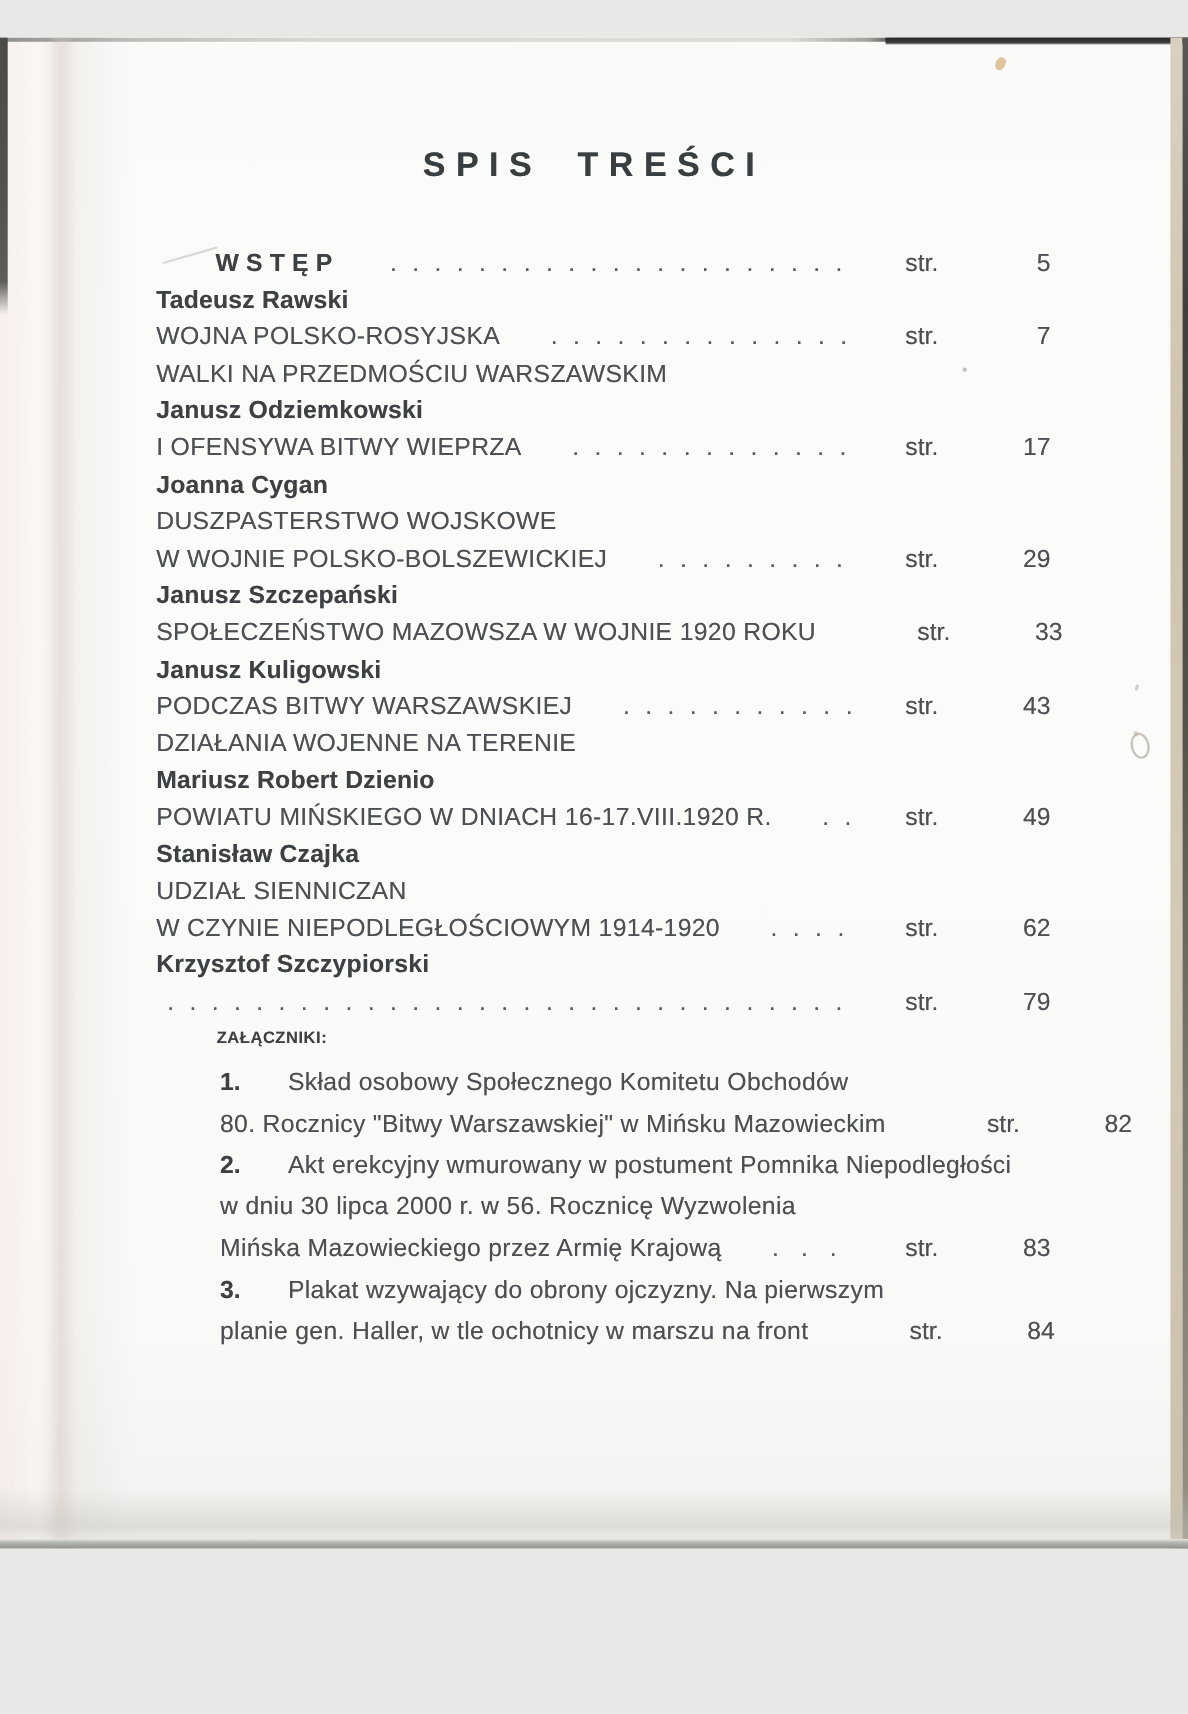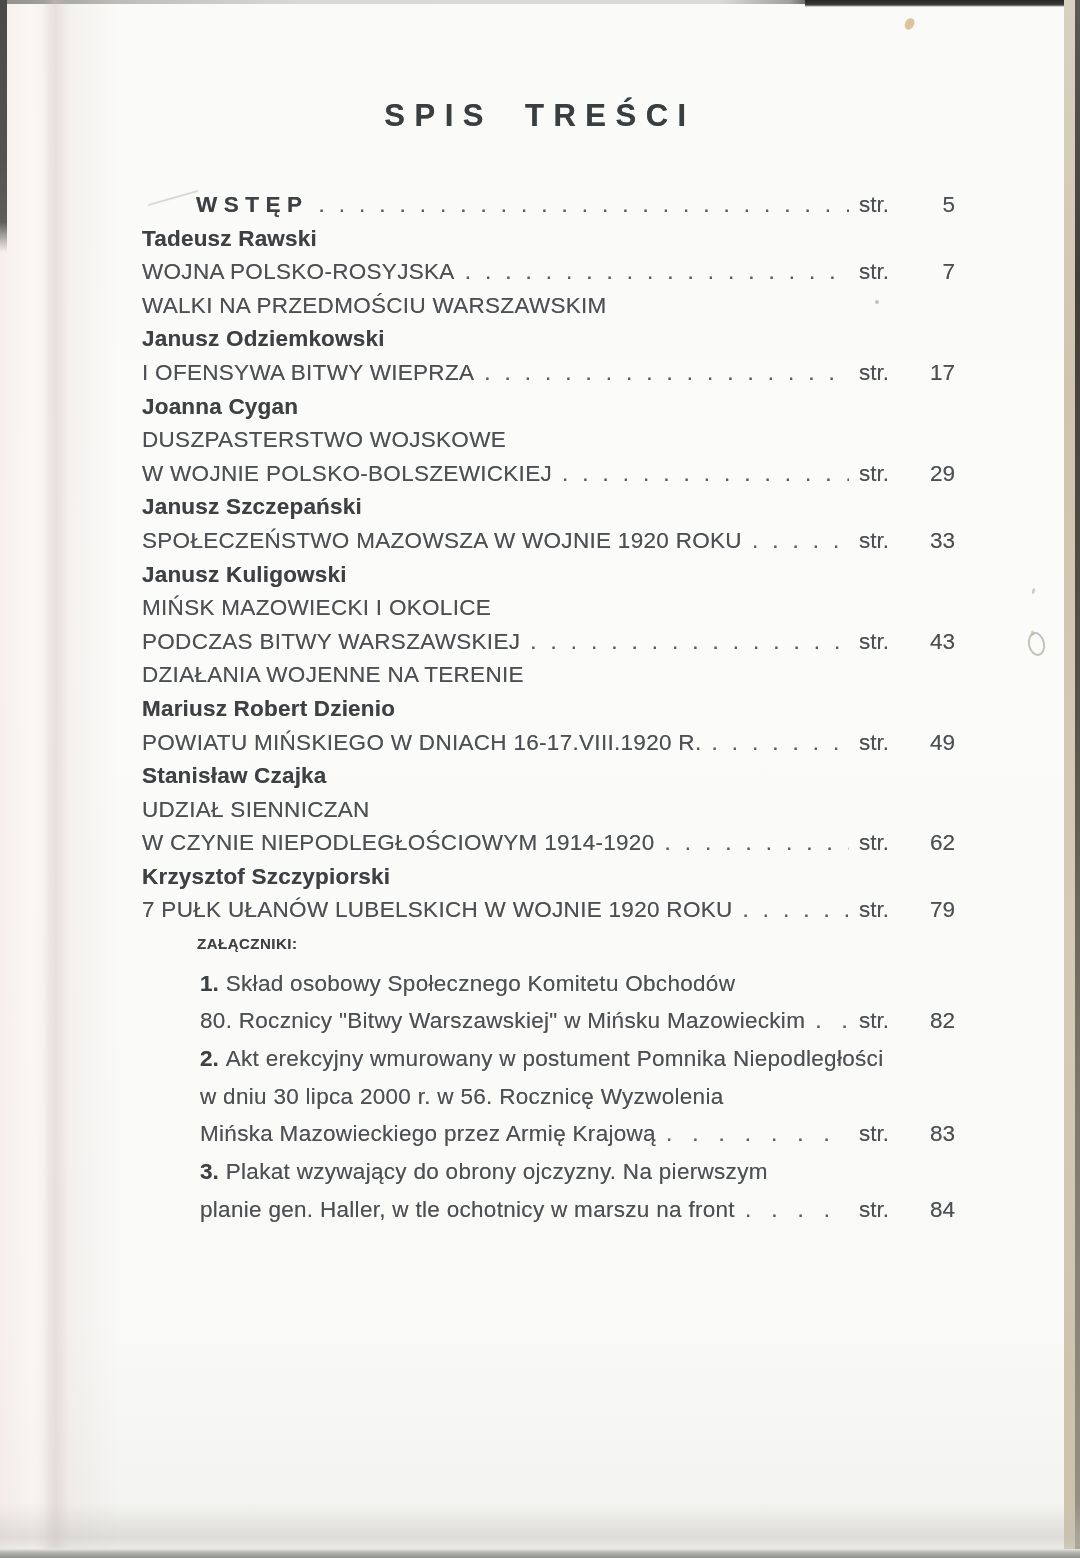--- a/index.html
+++ b/index.html
@@ -1,22 +1,23 @@
 <!DOCTYPE html>
 <html><head>
 <meta charset="utf-8">
 <style>
   html,body{margin:0;padding:0;background:#e8e8e6;}
   .page{
-    position:relative;width:1080px;height:1558px;overflow:hidden;
+    position:relative;width:1080px;height:1374px;overflow:hidden;
     background:
       linear-gradient(90deg, rgba(244,230,226,.55) 0px, rgba(250,244,241,.45) 34px, rgba(218,205,200,.28) 50px, rgba(251,251,249,0) 120px),
       linear-gradient(180deg,#fafaf8 0%,#fbfbf9 40%,#f9f9f7 85%,#f3f3f1 97%,#ededeb 100%),
       #fafaf8;
     font-family:"Liberation Sans", sans-serif;
+    margin-top:34px;
   }
   
   .top-line{position:absolute;top:0;left:0;width:100%;height:4px;
     background:linear-gradient(90deg,#8f8f8d 0,#bdbdb9 120px,#d8d8d4 300px,#dadad6 720px,#a0a09c 790px,#3a3a38 820px,#2a2a28 100%);}
   .top-line-right{position:absolute;top:0;left:805px;width:275px;height:7px;background:linear-gradient(180deg,#262624,#3d3d3b 70%,rgba(90,90,88,0));}
   .spine-bar{position:absolute;left:0;top:0;width:7px;height:252px;
     background:linear-gradient(180deg,#4a4a48 0,#525250 60%,#5d5d5a 88%,rgba(120,120,116,0) 100%);}
   .spine-crease{position:absolute;left:44px;top:0;width:26px;height:100%;
     background:linear-gradient(90deg,rgba(222,206,200,0) 0,rgba(214,198,192,.38) 45%,rgba(250,250,248,0) 100%);}
   .right-strip{position:absolute;right:5px;top:0;width:11px;height:100%;
@@ -35,21 +36,21 @@
     border-radius:50%;transform:rotate(-12deg);}
   .ring-mark:after{content:"";position:absolute;left:3px;top:-4px;width:4px;height:5px;background:rgba(190,180,150,.5);border-radius:50%;}
   .scratch{position:absolute;left:147px;top:197px;width:52px;height:2px;background:rgba(160,160,156,.38);
     transform:rotate(-16deg);border-radius:2px;}
   
   .title{position:absolute;top:98px;left:0;width:100%;margin:0;text-align:center;
     font-size:31px;font-weight:bold;letter-spacing:9.5px;word-spacing:14px;color:#393e41;
     text-shadow:0 0 .6px rgba(70,75,78,.75);}
   .toc{position:absolute;left:142px;top:188px;width:813px;font-size:22.5px;color:#4c5053;
     text-shadow:0 0 .6px rgba(85,89,92,.6);}
-  .row{display:flex;align-items:baseline;height:33.6px;line-height:33.6px;white-space:nowrap;}
+  .row{display:flex;align-items:baseline;height:33.6px;line-height:33.6px;white-space:nowrap;gap:36px;}
   .t{letter-spacing:.3px;}
   .author{font-weight:bold;color:#3d4144;letter-spacing:.2px;}
   .intro .t{margin-left:54px;font-weight:bold;letter-spacing:6.5px;color:#3d4144;}
   .leader{flex:1 1 auto;min-width:0;overflow:hidden;white-space:nowrap;letter-spacing:14px;
     margin:0 10px;color:#595c5e;}
   .leader.wide{letter-spacing:20px;}
   .str{width:34px;flex:none;}
   .num{width:62px;flex:none;text-align:right;}
   .attach-head .author{margin-left:55px;font-size:15px;letter-spacing:.5px;text-align:center;}
   .attach-items{margin-top:4px;}
@@ -121,23 +122,20 @@
       <div class="row">
         <span class="t">SPOŁECZEŃSTWO MAZOWSZA W WOJNIE 1920 ROKU</span>
         <span class="leader">......................................................................................................................................................</span>
         <span class="str">str.</span>
         <span class="num">33</span>
       </div>
       <div class="row">
         <span class="author">Janusz Kuligowski</span>
       </div>
       <div class="row">
-        <span class="t">MIŃSK MAZOWIECKI I OKOLICE</span>
-      </div>
-      <div class="row">
         <span class="t">PODCZAS BITWY WARSZAWSKIEJ</span>
         <span class="leader">......................................................................................................................................................</span>
         <span class="str">str.</span>
         <span class="num">43</span>
       </div>
       <div class="row">
         <span class="t">DZIAŁANIA WOJENNE NA TERENIE</span>
       </div>
       <div class="row">
         <span class="author">Mariusz Robert Dzienio</span>
@@ -157,21 +155,20 @@
       <div class="row">
         <span class="t">W CZYNIE NIEPODLEGŁOŚCIOWYM 1914-1920</span>
         <span class="leader">......................................................................................................................................................</span>
         <span class="str">str.</span>
         <span class="num">62</span>
       </div>
       <div class="row">
         <span class="author">Krzysztof Szczypiorski</span>
       </div>
       <div class="row">
-        <span class="t">7 PUŁK UŁANÓW LUBELSKICH W WOJNIE 1920 ROKU</span>
         <span class="leader">......................................................................................................................................................</span>
         <span class="str">str.</span>
         <span class="num">79</span>
       </div>
       <div class="row attach-head">
         <span class="author">ZAŁĄCZNIKI:</span>
       </div>
       <div class="attach-items">
         <div class="row arow">
           <span class="no">1.</span>

